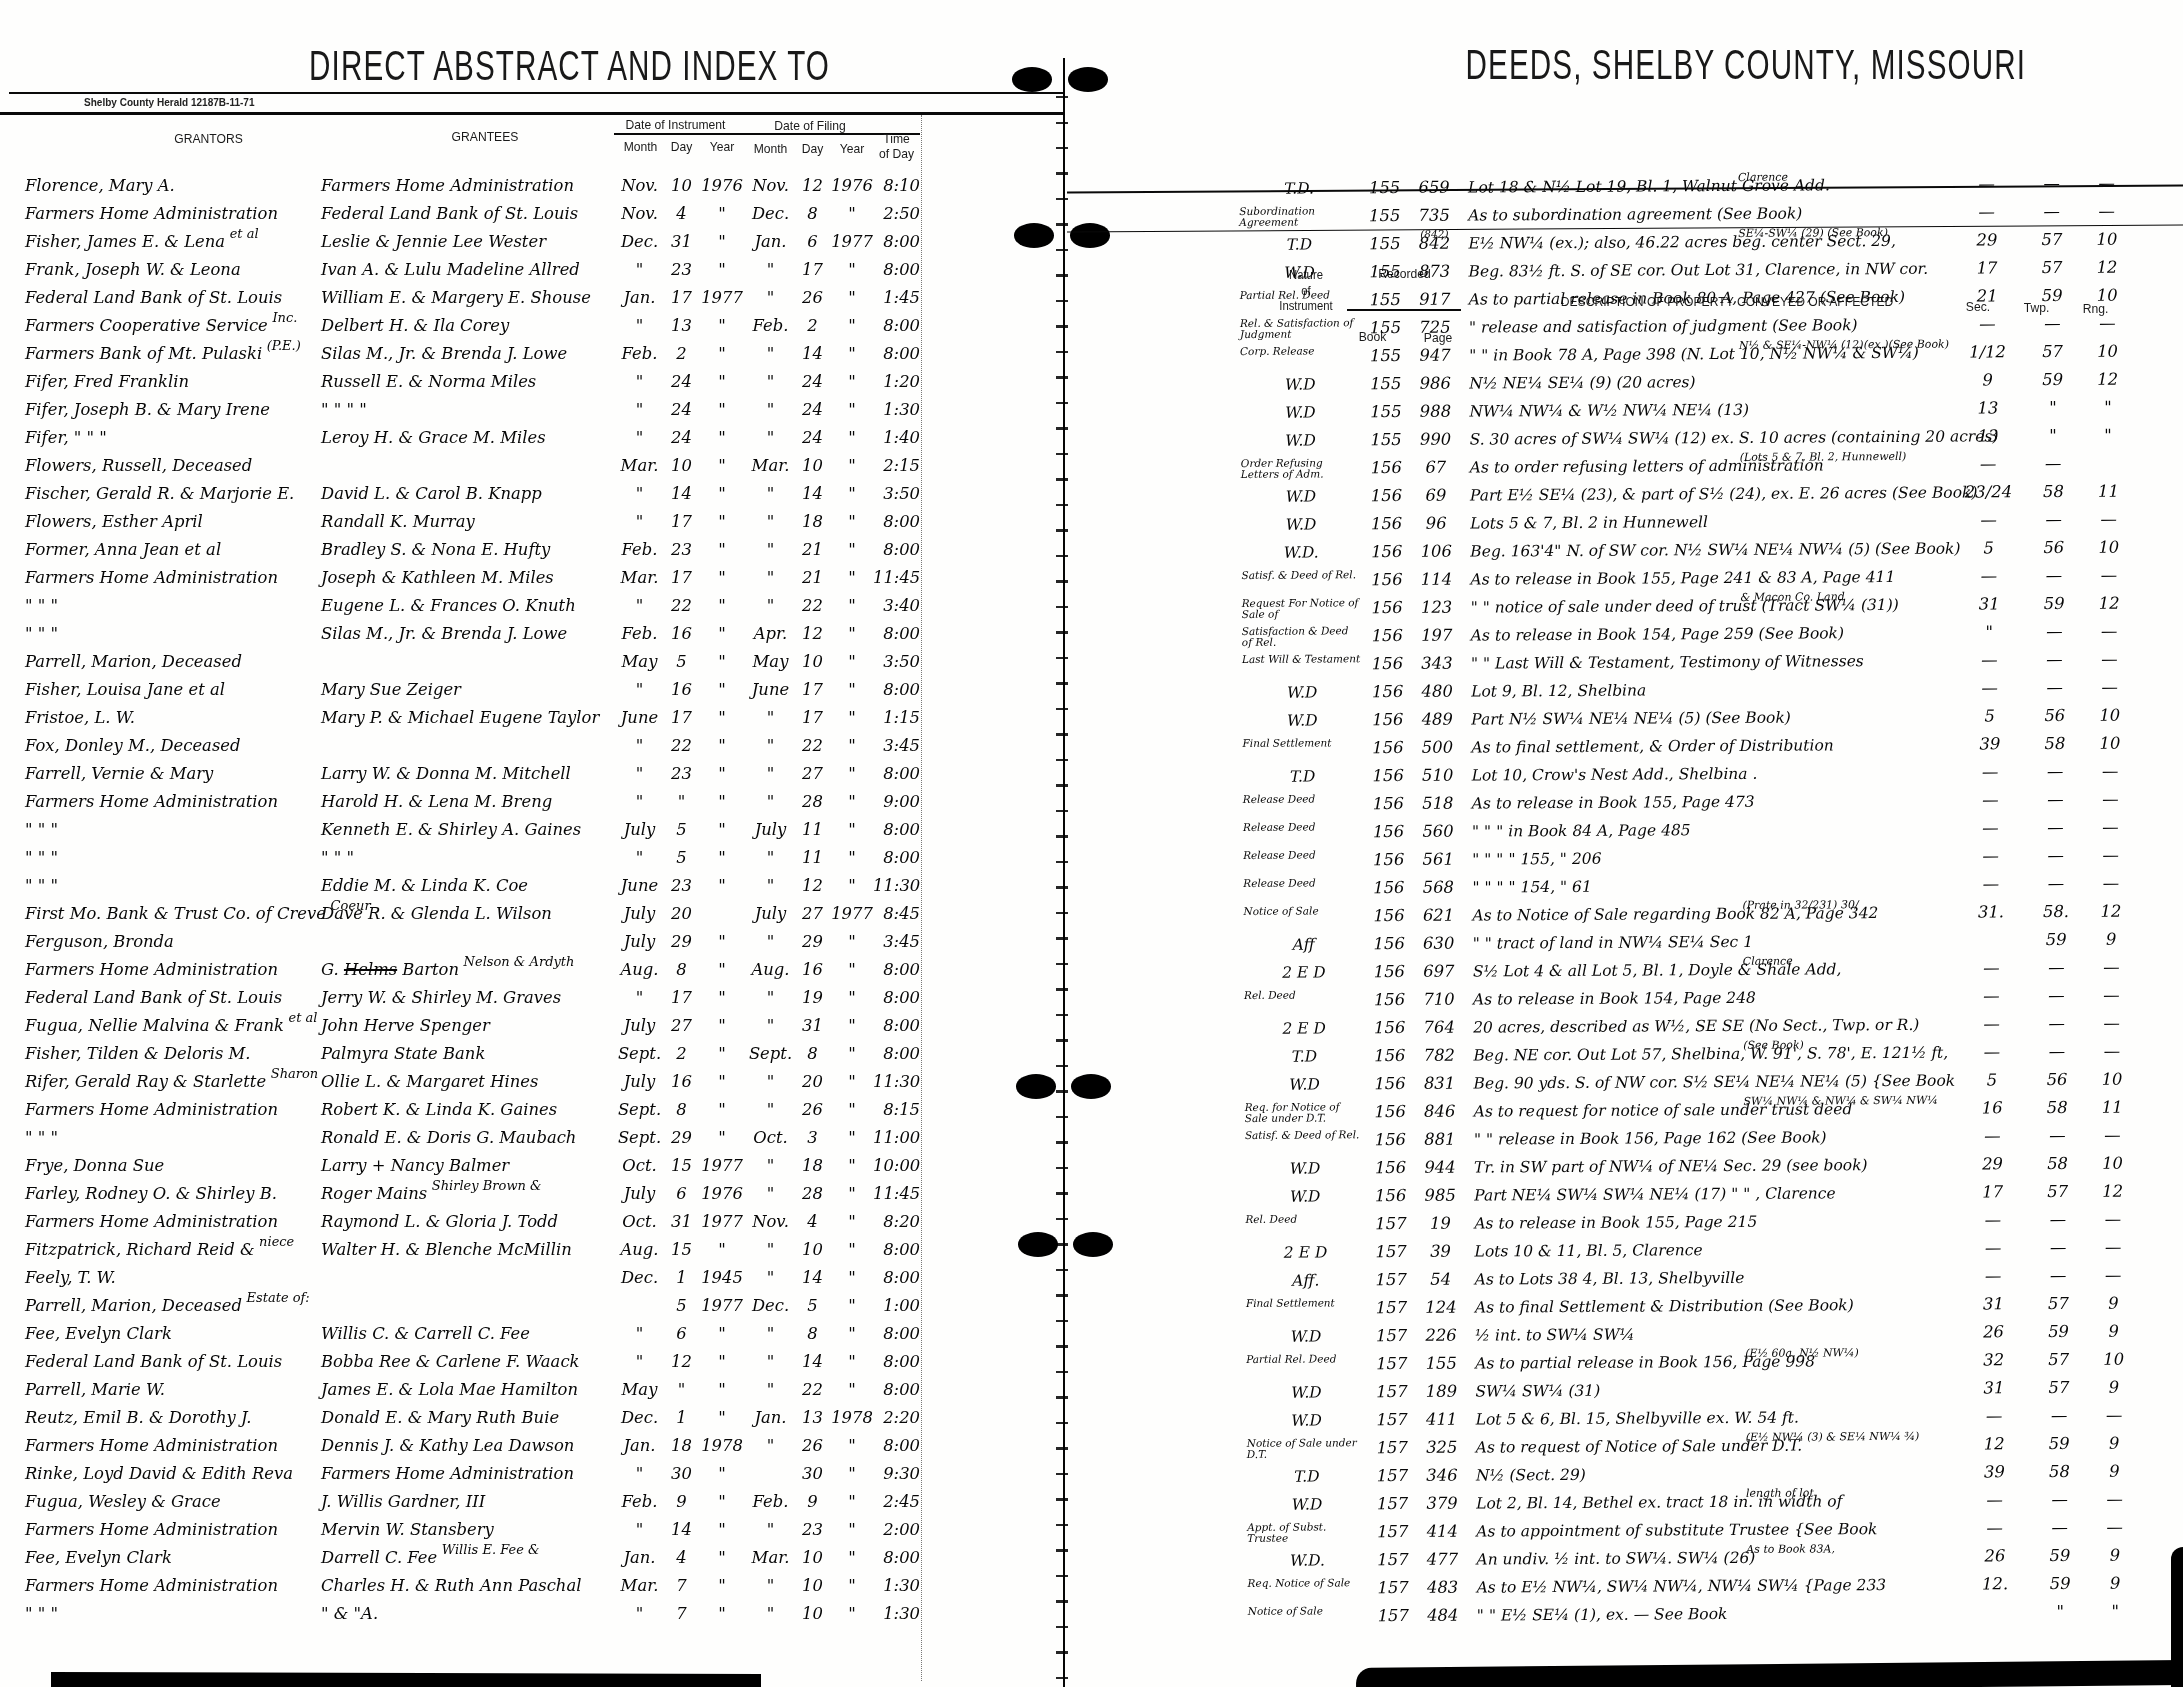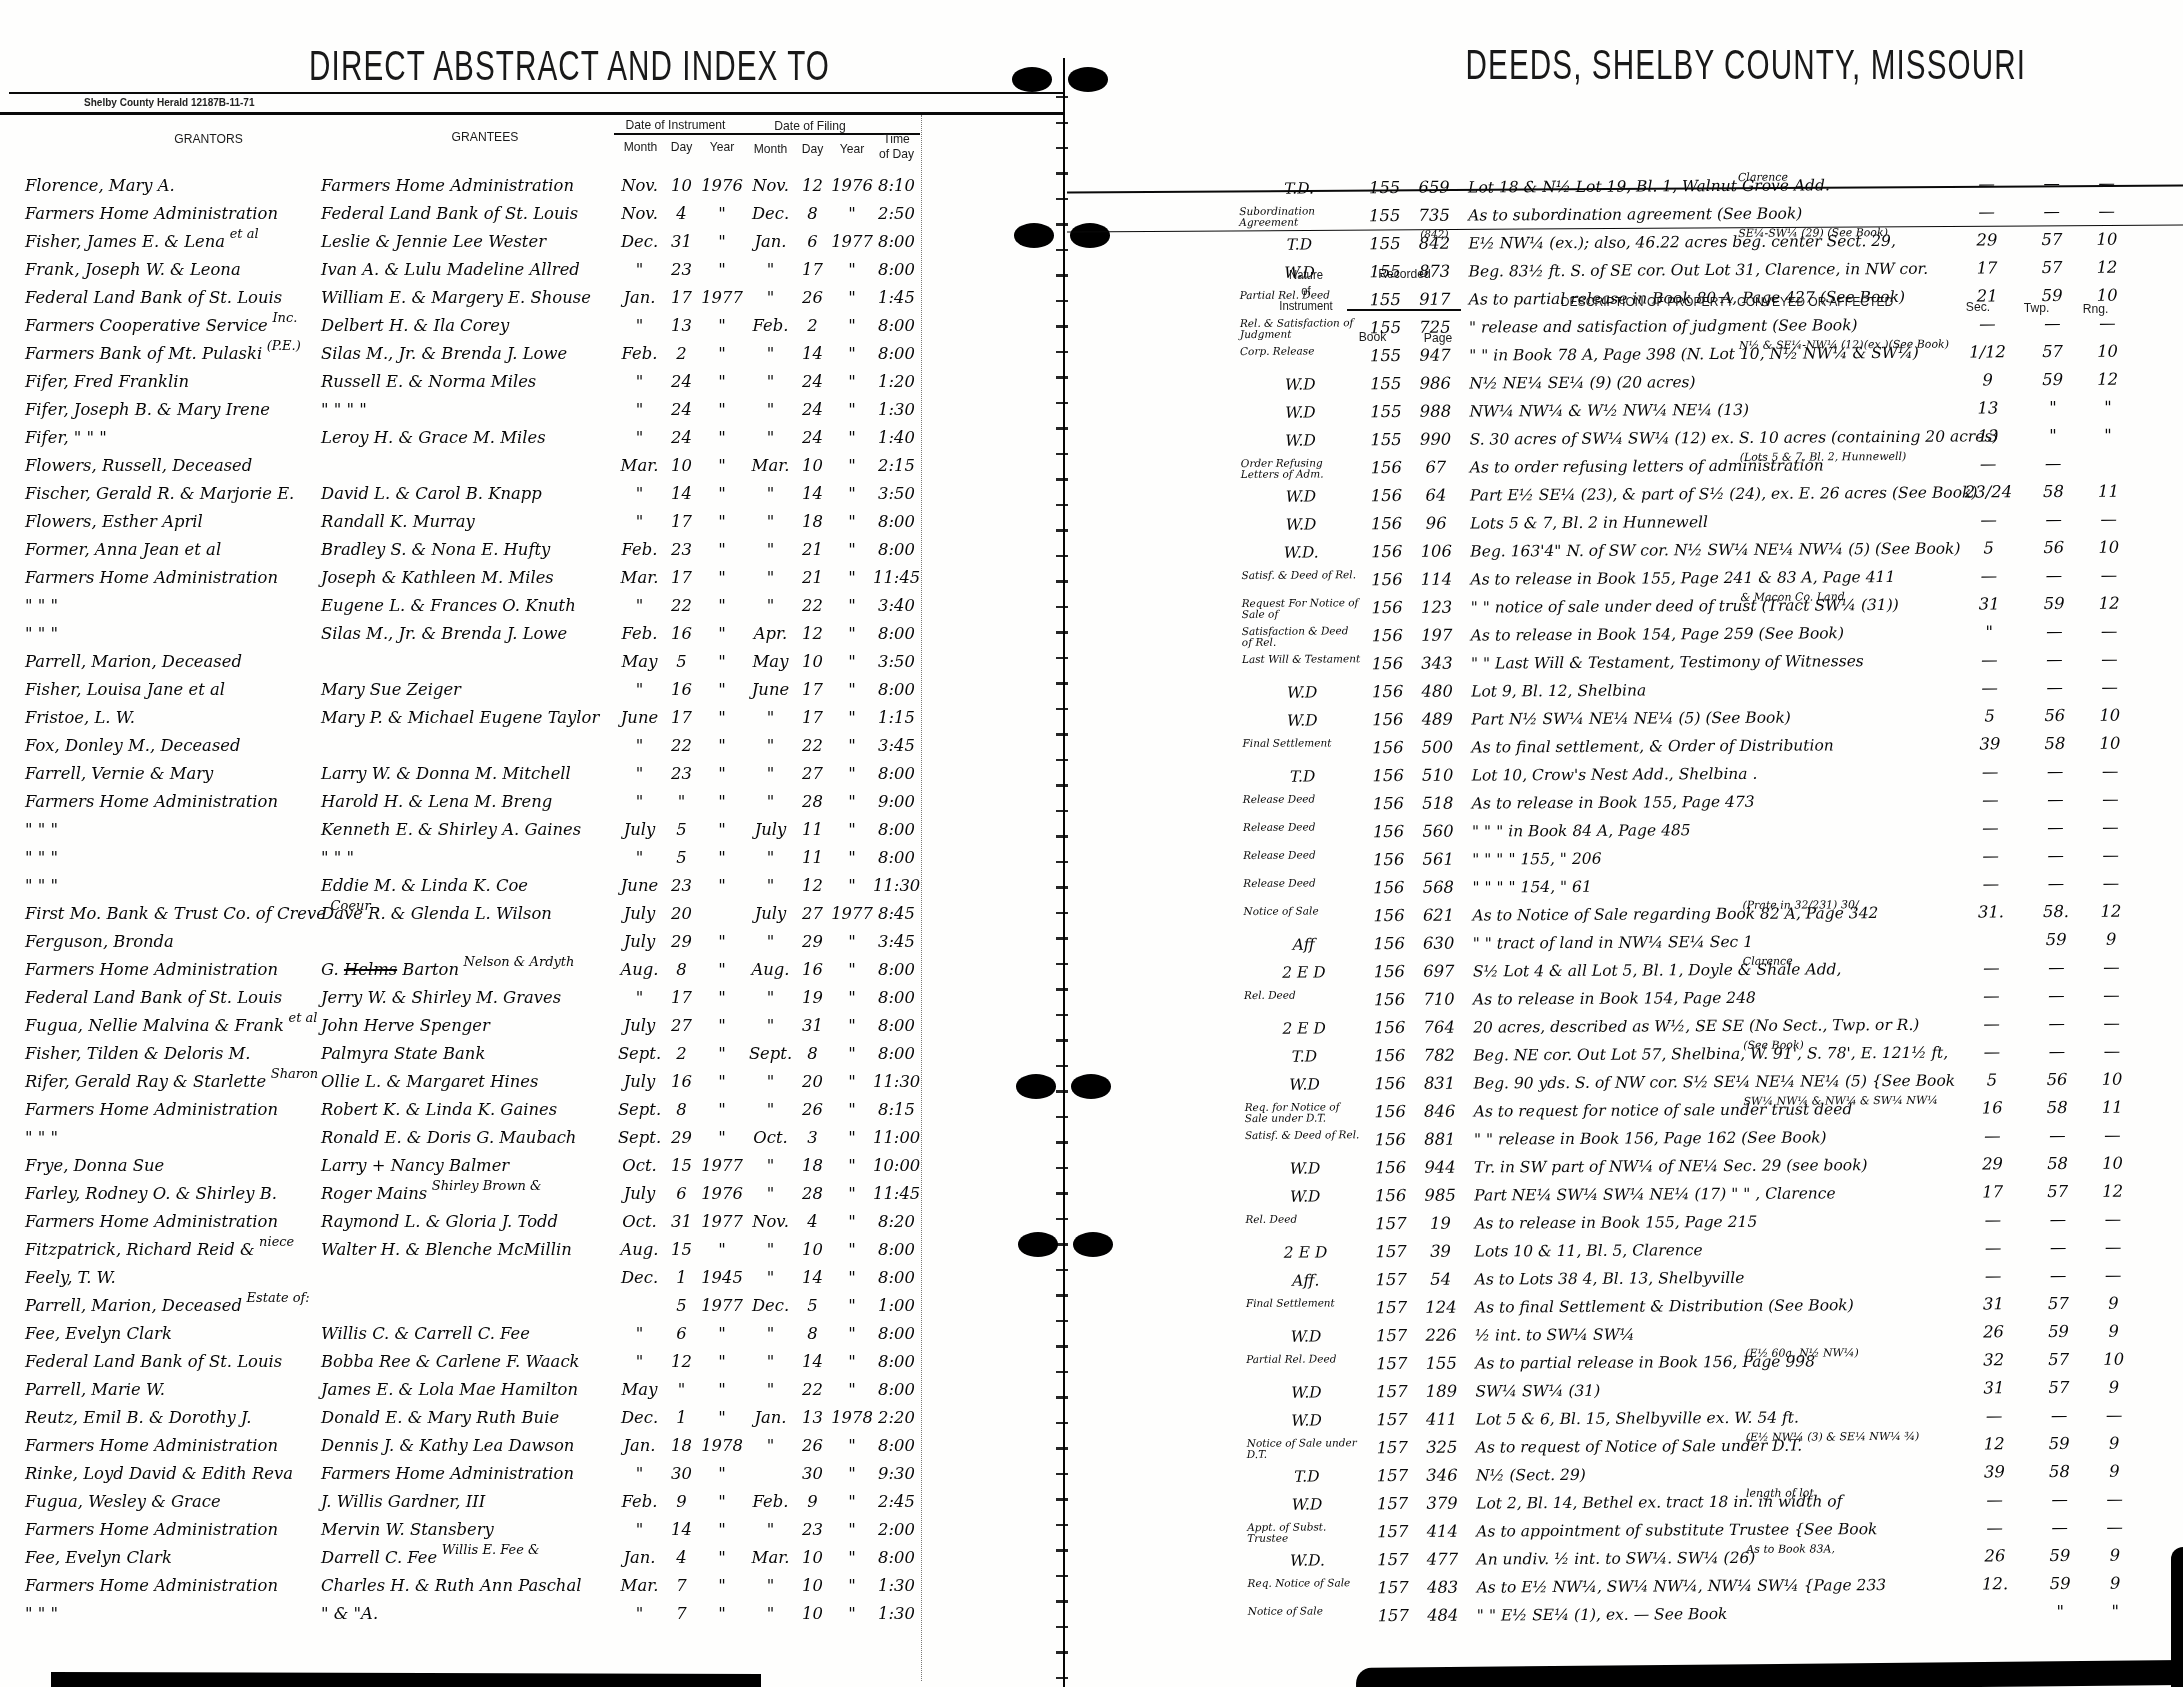--- a/index.html
+++ b/index.html
@@ -21,21 +21,21 @@
   s{text-decoration-thickness:2.3px;text-align:center;}
   
   .c.g{left:25px;width:294px;}
   .c.e{left:321px;width:296px;}
   .c.im{left:615px;width:49px;text-align:center;}
   .c.idy{left:665px;width:33px;text-align:center;}
   .c.iy{left:700px;width:44px;text-align:center;}
   .c.fm{left:747px;width:47px;text-align:center;}
   .c.fd{left:796px;width:33px;text-align:center;}
   .c.fy{left:831px;width:42px;text-align:center;}
-  .c.t{left:873px;width:47px;text-align:center;}
+  .c.t{left:873px;width:47px;text-align:right;}
   
   .c.n{left:172px;width:120px;font-size:10.5px;line-height:11.4px;white-space:normal;text-align:left;top:1.8px;}
   .c.n.big{font-size:15.5px;line-height:17.3px;top:4.6px;text-align:center;}
   .c.b{left:296px;width:43px;text-align:center;}
   .c.p{left:341px;width:52px;text-align:center;}
   .c.d{left:401px;width:482px;font-size:15.5px;}
   .c.s{left:883px;width:73px;text-align:center;}
   .c.tw{left:959px;width:51px;text-align:center;}
   .c.r{left:1014px;width:51px;text-align:center;}
   .dnote{position:absolute;top:-7.3px;left:56%;font-size:11px;white-space:nowrap;}
@@ -780,21 +780,21 @@
         <div class="c b hand">156</div>
         <div class="c p hand">67</div>
         <div class="c d hand">As to order refusing letters of administration<span class="dnote">(Lots 5 &amp; 7, Bl. 2, Hunnewell)</span></div>
         <div class="c s hand">—</div>
         <div class="c tw hand">—</div>
         <div class="c r hand"></div>
       </div>
       <div class="rrow">
         <div class="c n hand big">W.D</div>
         <div class="c b hand">156</div>
-        <div class="c p hand">64</div>
+        <div class="c p hand">69</div>
         <div class="c d hand">Part E½ SE¼ (23), &amp; part of S½ (24), ex. E. 26 acres (See Book)</div>
         <div class="c s hand">23/24</div>
         <div class="c tw hand">58</div>
         <div class="c r hand">11</div>
       </div>
       <div class="rrow">
         <div class="c n hand big">W.D</div>
         <div class="c b hand">156</div>
         <div class="c p hand">96</div>
         <div class="c d hand">Lots 5 &amp; 7, Bl. 2 in Hunnewell</div>

